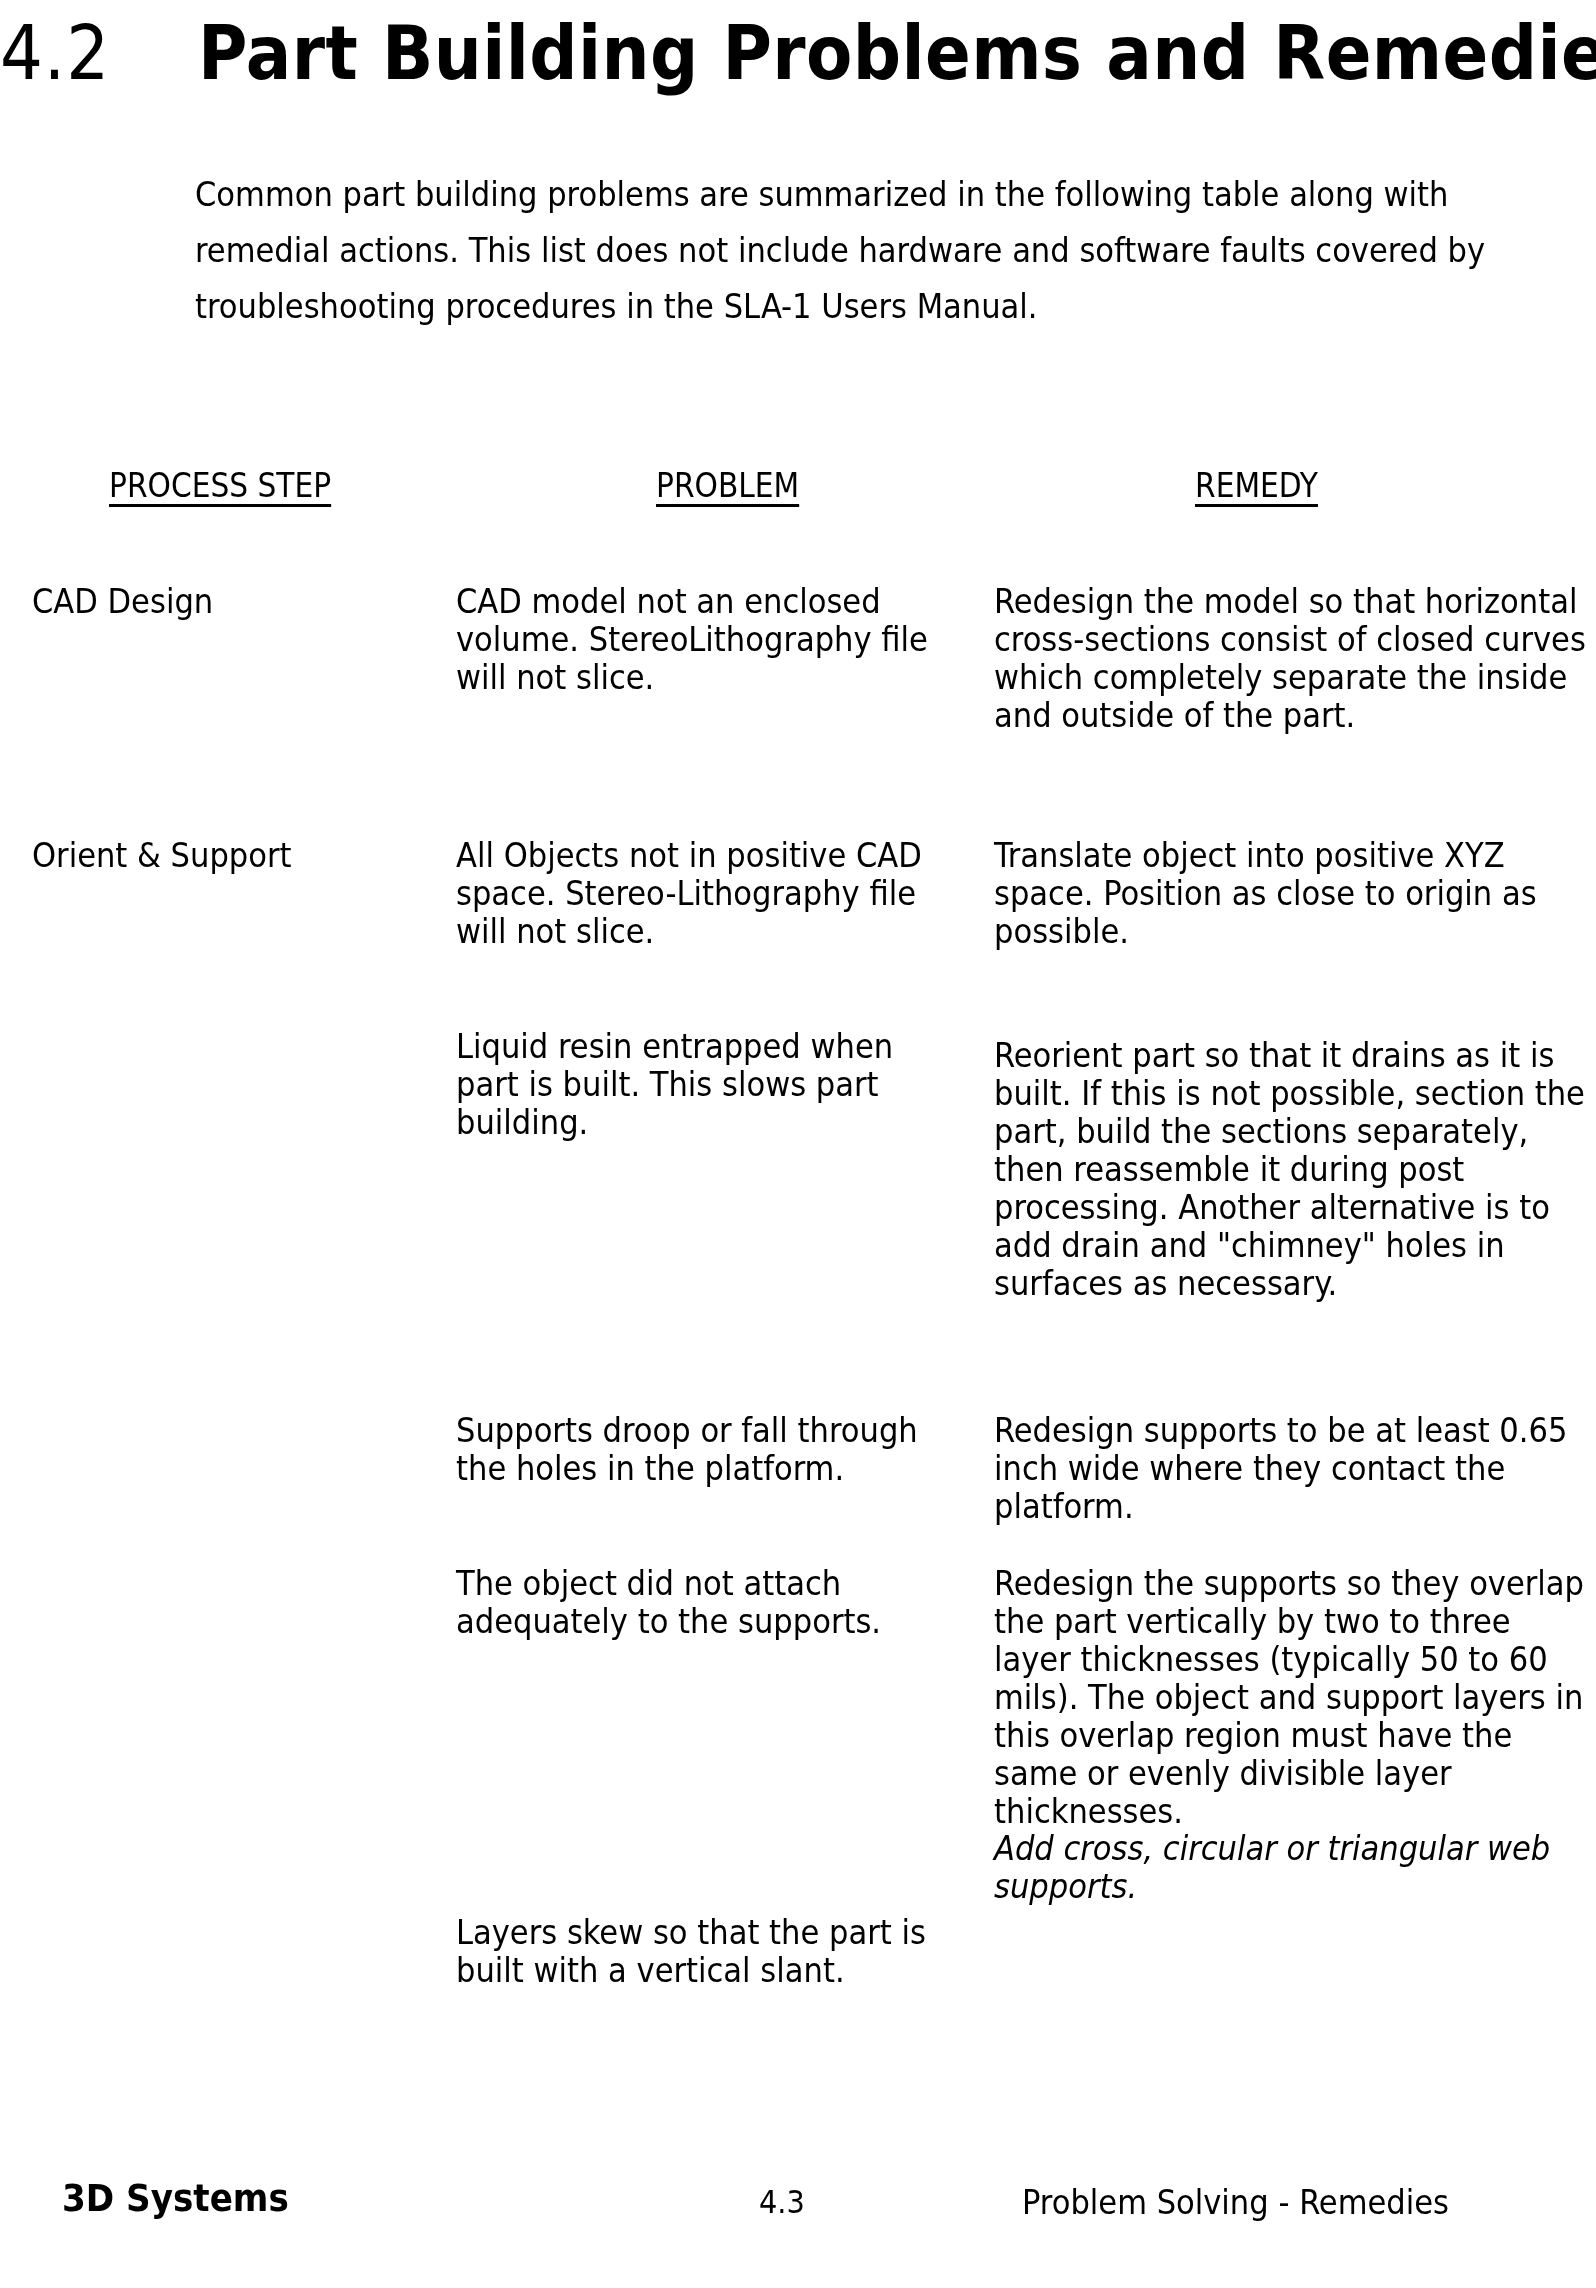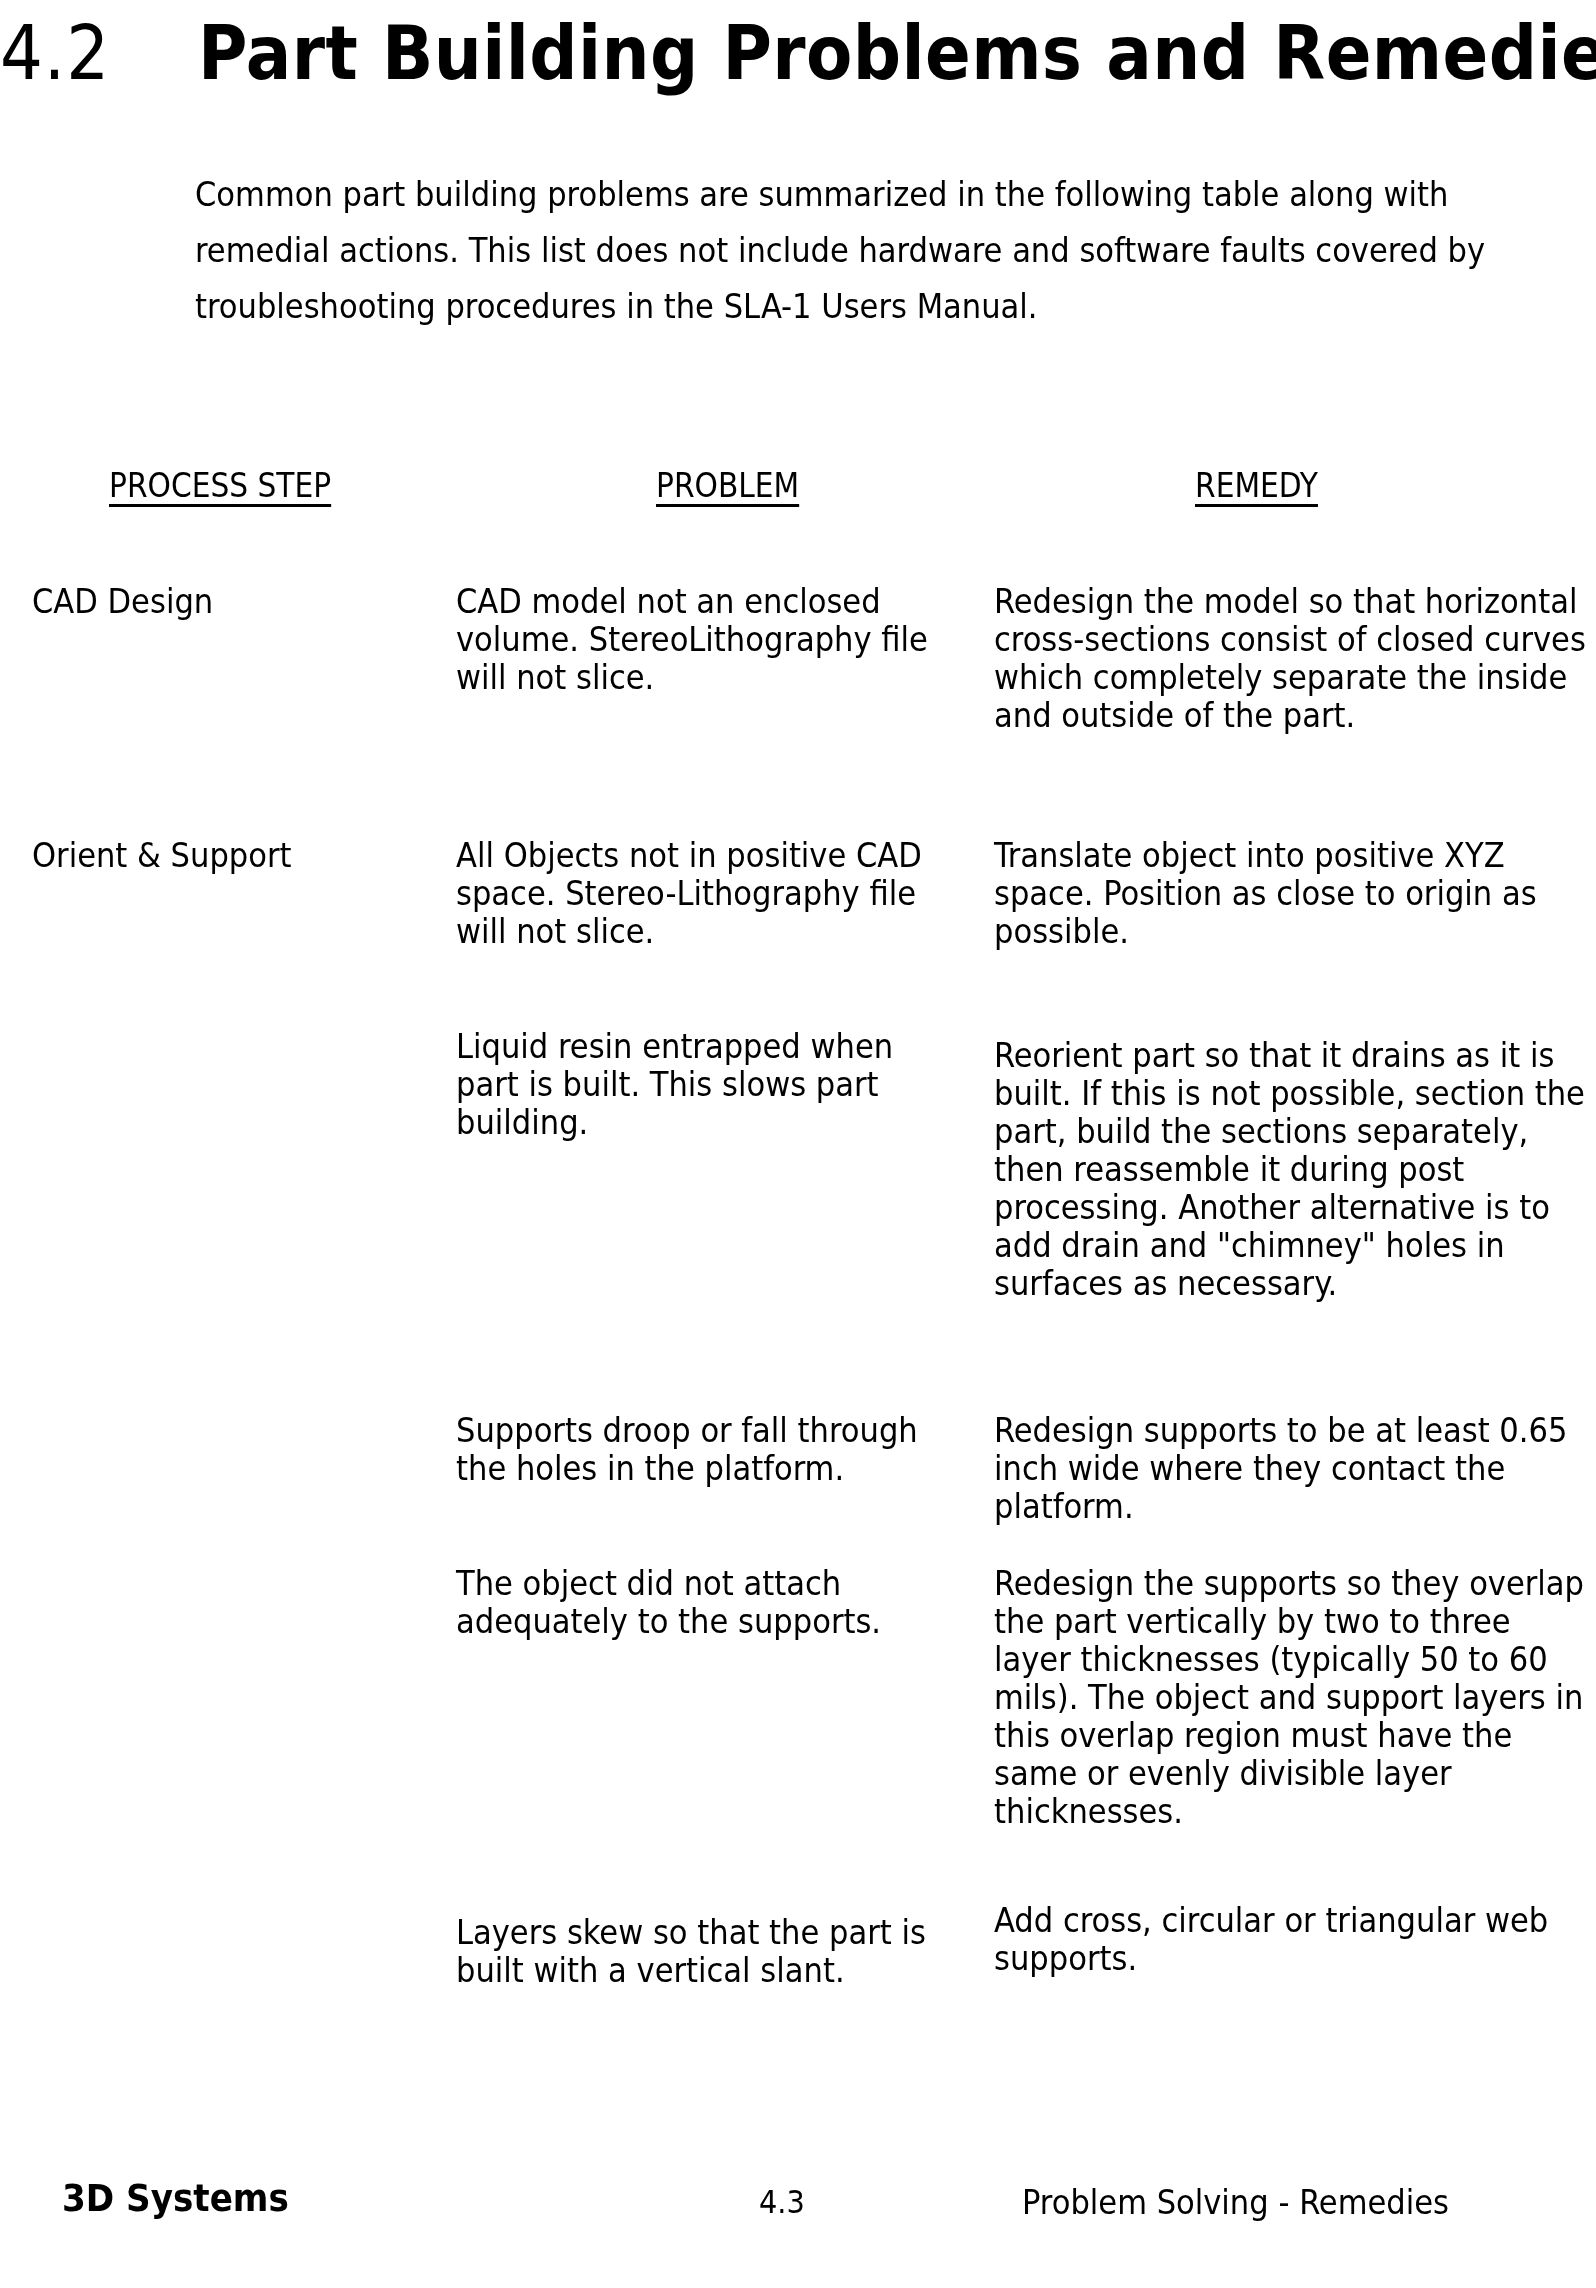--- a/index.html
+++ b/index.html
@@ -42,19 +42,19 @@
   <div class="abs cell c2" style="top:1027px;">Liquid resin entrapped when part is built.  This slows part building.</div>
   <div class="abs cell c3" style="top:1036px;">Reorient part so that it drains as it is built.  If this is not possible, section the part, build the sections separately, then reassemble it during post processing.  Another alternative is to add drain and "chimney" holes in surfaces as necessary.</div>
 
   <div class="abs cell c2" style="top:1411px;">Supports droop or fall through the holes in the platform.</div>
   <div class="abs cell c3" style="top:1411px;">Redesign supports to be at least 0.65 inch wide where they contact the platform.</div>
 
   <div class="abs cell c2" style="top:1564px;">The object did not attach adequately to the supports.</div>
   <div class="abs cell c3" style="top:1564px;">Redesign the supports so they overlap the part vertically by two to three layer thicknesses (typically 50 to 60 mils).  The object and support layers in this overlap region must have the same or evenly divisible layer thicknesses.</div>
 
   <div class="abs cell c2" style="top:1913px;">Layers skew so that the part is built with a vertical slant.</div>
-  <div class="abs cell c3" style="top:1901px;">Add cross, circular or triangular web supports.</div>
+  <div class="abs cell c3" style="top:1829px;font-style:italic;">Add cross, circular or triangular web supports.</div>
 </div>
 
 <div class="abs footer-brand">3D Systems</div>
 <div class="abs footer-page">4.3</div>
 <div class="abs footer-section">Problem Solving - Remedies</div>
 
 
 </body></html>

